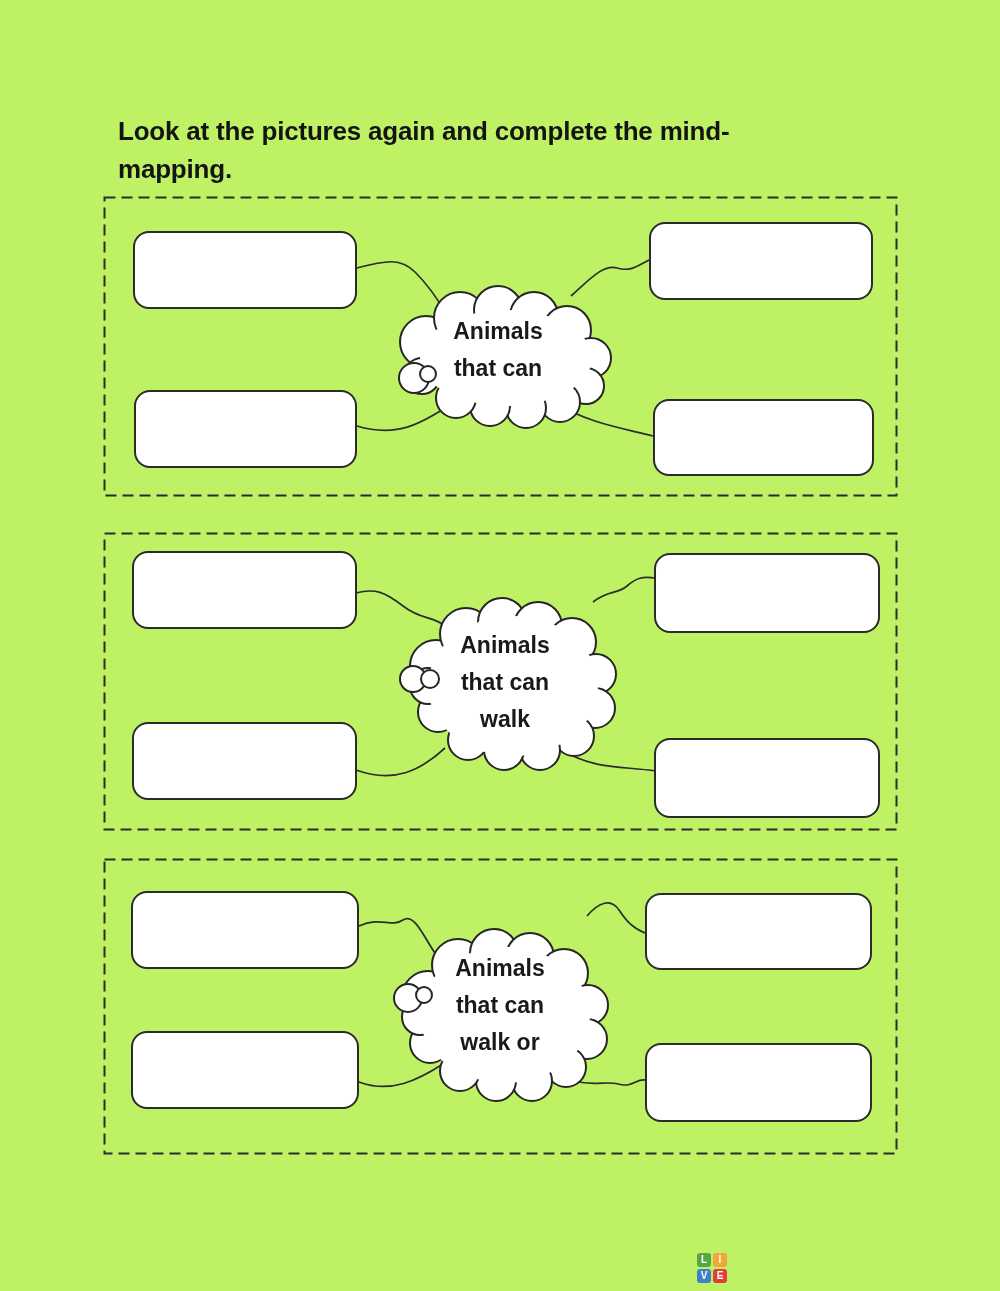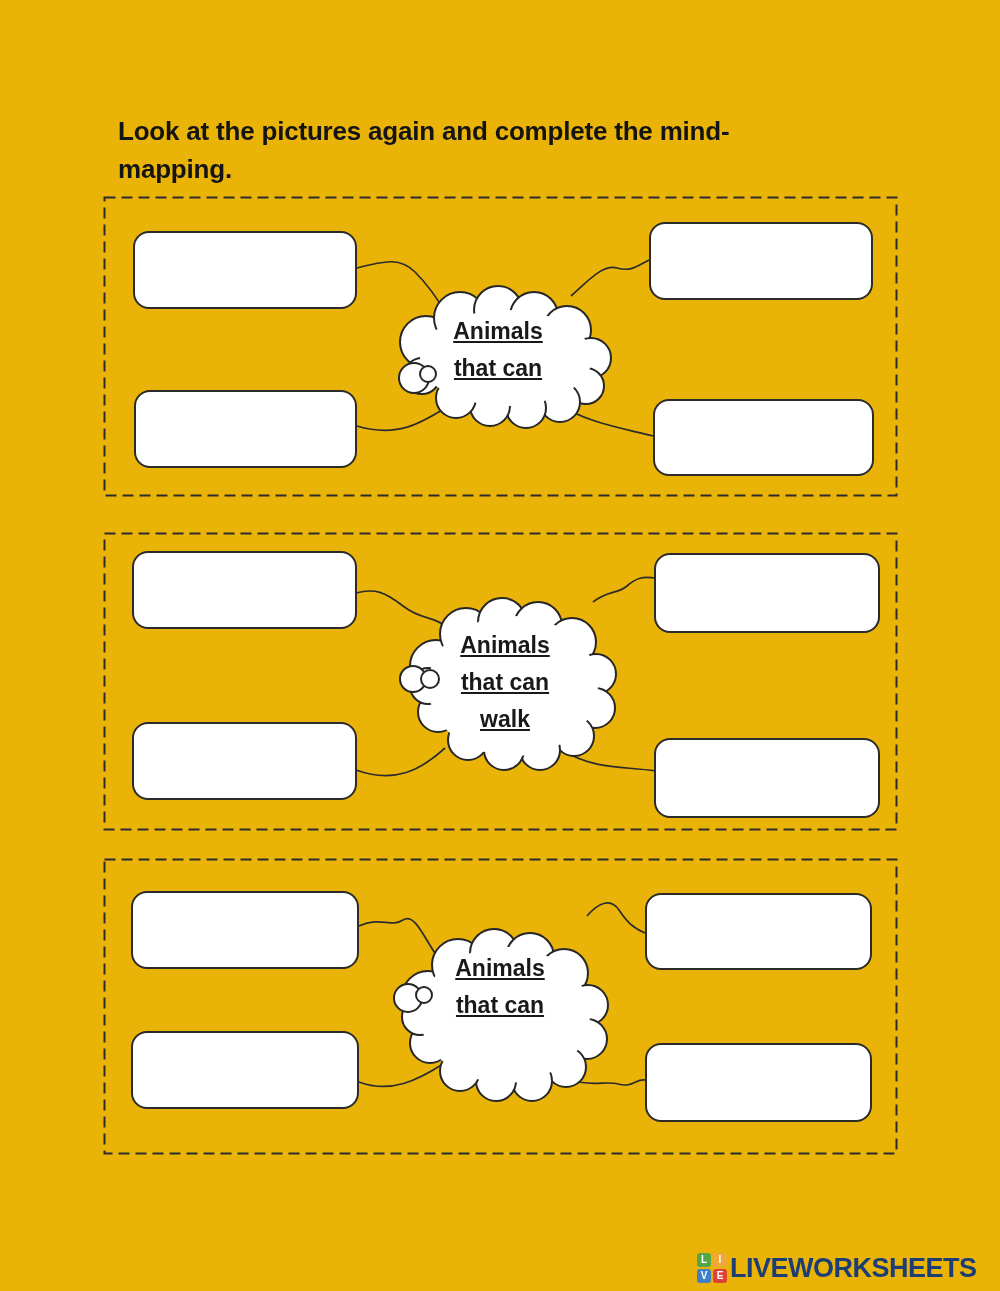--- a/index.html
+++ b/index.html
@@ -1,17 +1,17 @@
 <!DOCTYPE html>
 <html><head>
 <meta charset="utf-8">
 <style>
   html,body { margin:0; padding:0; background:#e9e9e9; }
   .page {
-    position:relative; width:1000px; height:1291px; background:#eab308;
+    position:relative; width:1000px; height:1291px; background:#bef264;
     font-family:"Liberation Sans", sans-serif; overflow:hidden; margin:0 auto;
   }
   .title {
     position:absolute; left:118px; top:112px; width:700px;
     font-size:26px; line-height:38px; font-weight:bold; color:#141414;
     letter-spacing:-0.2px;
   }
   .panel { position:absolute; left:103px; width:795px; }
   #sec1 { top:196px;  height:301px; }
   #sec2 { top:532px;  height:299px; }
@@ -22,21 +22,21 @@
   .cloud circle, .cloud ellipse.bump { fill:#ffffff; stroke:#262626; stroke-width:2; }
   .mask { fill:#ffffff; stroke:none; }
   .abox {
     position:absolute; background:#ffffff; border:2px solid #2b2b2b;
     border-radius:16px; z-index:2; box-sizing:border-box; cursor:text;
   }
   .cloud-label {
     position:absolute; width:220px; z-index:3; text-align:center;
     font-size:23px; line-height:37px; font-weight:bold; color:#191919;
   }
-  .cloud-label span { display:block;text-decoration:underline; }
+  .cloud-label span { display:block; }
   .footer {
     position:absolute; left:697px; top:1251px; height:34px;
     display:flex; align-items:center; gap:3px; z-index:4; cursor:pointer;
   }
   .logo-grid {
     width:30px; height:30px; display:grid;
     grid-template-columns:1fr 1fr; grid-template-rows:1fr 1fr; gap:2px;
   }
   .logo-sq {
     color:#ffffff; font-size:10px; font-weight:bold; border-radius:3px;
@@ -166,26 +166,26 @@
         <circle cx="321" cy="137" r="8"></circle>
       </g>
     </svg>
     <div class="abox" style="left:28px;top:33px;width:228px;height:78px"></div>
     <div class="abox" style="left:542px;top:35px;width:227px;height:77px"></div>
     <div class="abox" style="left:28px;top:173px;width:228px;height:78px"></div>
     <div class="abox" style="left:542px;top:185px;width:227px;height:79px"></div>
     <div class="cloud-label" style="left:287px;top:92px">
       <span>Animals</span>
       <span>that can</span>
+      <span>walk or</span>
     </div>
   </section>
 
   <div class="footer">
     <div class="logo-grid">
       <div class="logo-sq" style="background: rgb(84, 166, 69);">L</div>
       <div class="logo-sq" style="background: rgb(243, 167, 59);">I</div>
       <div class="logo-sq" style="background: rgb(65, 128, 199);">V</div>
       <div class="logo-sq" style="background: rgb(224, 64, 56);">E</div>
     </div>
-    <div class="brand" style="color: rgb(28, 62, 117);">LIVEWORKSHEETS</div>
   </div>
 
 </div>
 
 </body></html>

